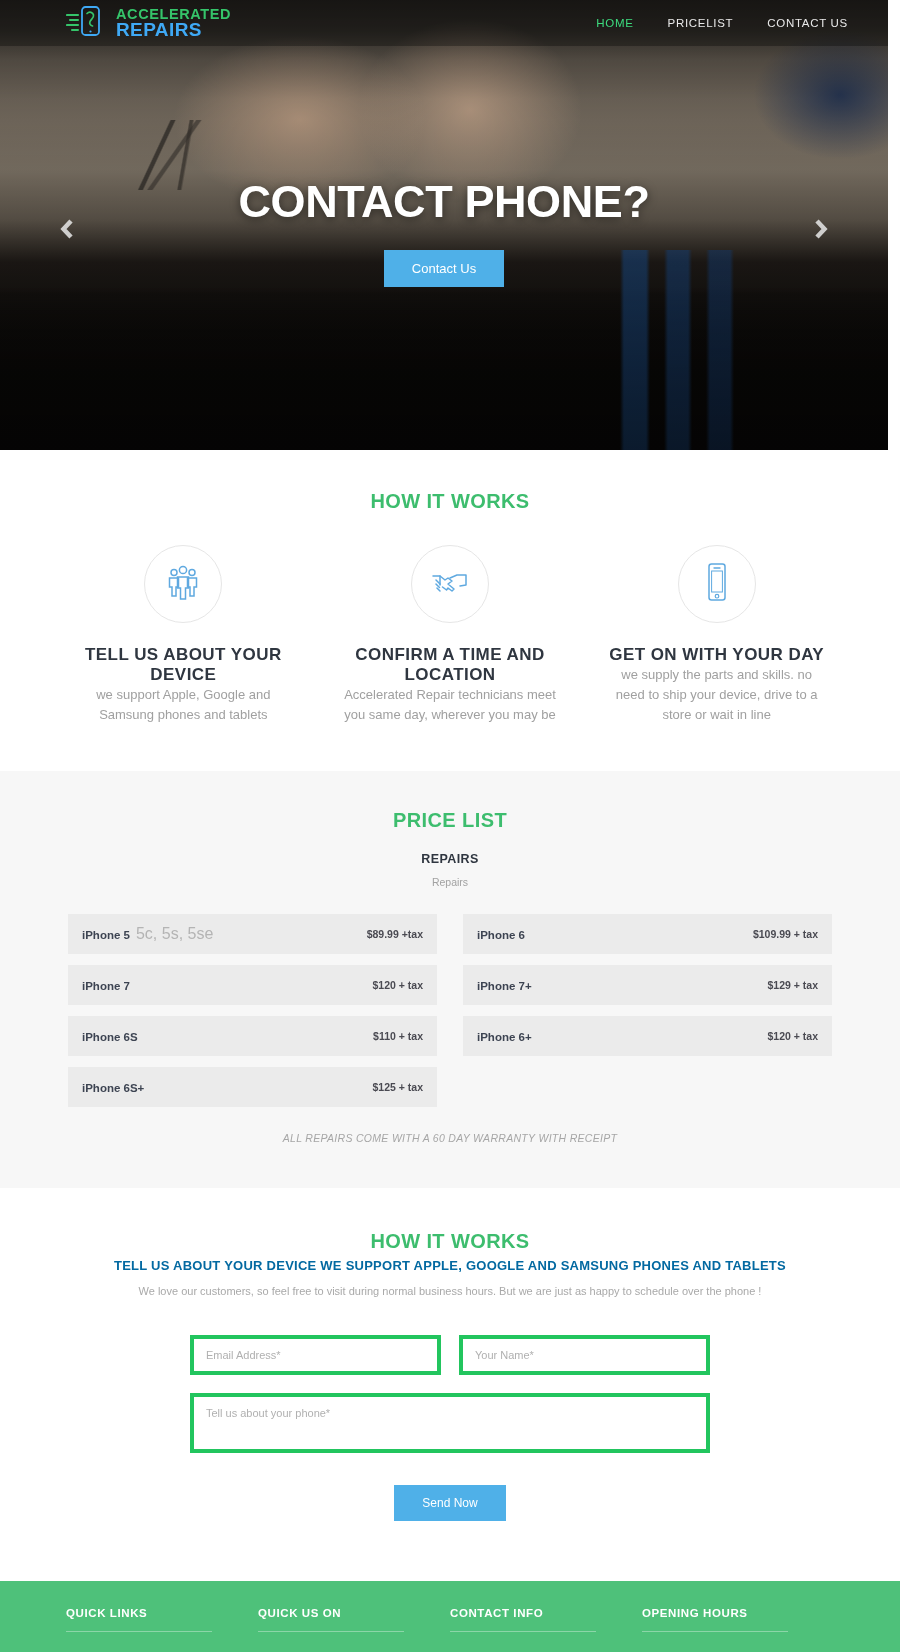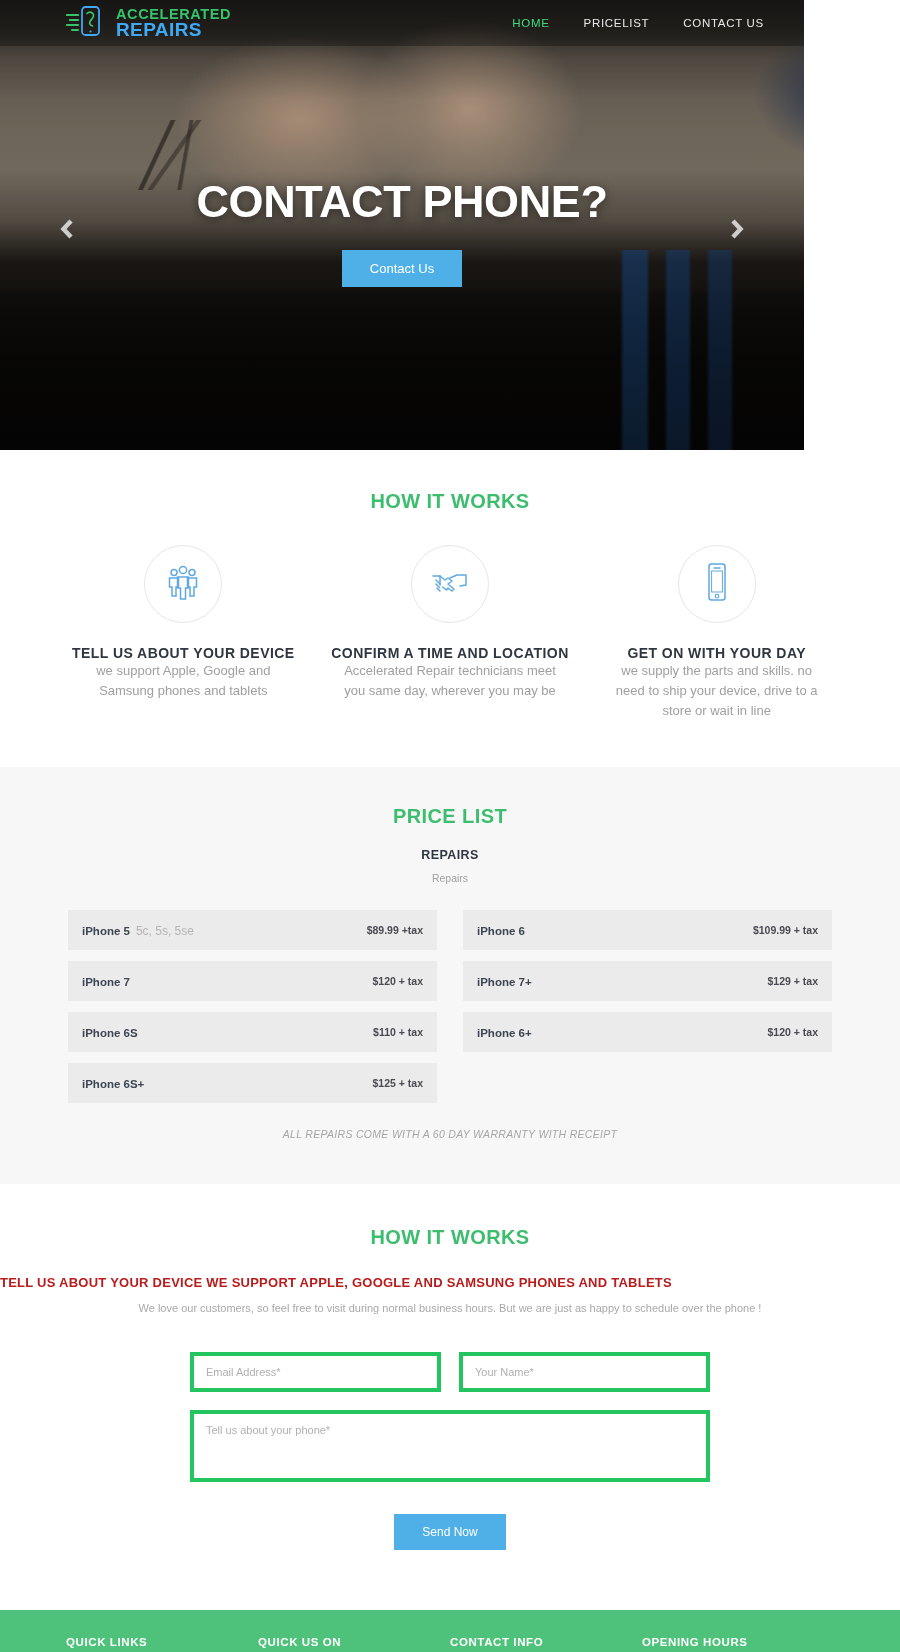--- a/index.html
+++ b/index.html
@@ -15,21 +15,21 @@
   .page {
     position: relative;
     width: 900px;
     min-height: 1652px;
     overflow: hidden;
   }
 
   
   .hero {
     position: relative;
-    width: 804px;
+    width: 888px;
     height: 450px;
     overflow: hidden;
     background: #2b2722;
   }
   .hero-photo {
     position: absolute;
     inset: 0;
     
     background:
       radial-gradient(ellipse 180px 120px at 300px 120px, rgba(216,180,150,0.85), rgba(216,180,150,0) 70%),
@@ -173,21 +173,21 @@
   }
   .feature-circle {
     width: 78px; height: 78px;
     margin: 0 auto;
     border: 1px solid #e6e6e6;
     border-radius: 50%;
     display: flex; align-items: center; justify-content: center;
   }
   .feature-heading {
     margin-top: 22px;
-    font-size: 14px;
+    font-size: 17px;
     font-weight: 700;
     letter-spacing: .45px;
     color: #2f3640;
   }
   .feature-desc {
     font-size: 13px;
     line-height: 1.55;
     color: #a0a0a0;
     padding: 0 8px;
   }
@@ -225,21 +225,21 @@
     background: #ebebeb;
     padding: 11px 14px;
     margin-bottom: 11px;
   }
   .pl-name {
     font-size: 11.5px;
     font-weight: 700;
     color: #3d4452;
   }
   .pl-variant {
-    font-size: 12px;
+    font-size: 16px;
     font-weight: 400;
     color: #b4b4b4;
     margin-left: 6px;
   }
   .pl-price {
     font-size: 10.5px;
     font-weight: 700;
     color: #4a4a52;
   }
   .pl-note {
@@ -250,25 +250,26 @@
     letter-spacing: .3px;
     color: #a6a6a6;
   }
 
   
   .contact {
     background: #fff;
     padding: 42px 0 60px;
   }
   .contact-heading {
-    margin-top: 26px;
+    margin-top: 5px;
+    text-align: center;
     font-size: 13px;
     font-weight: 700;
     letter-spacing: .25px;
-    color: #b91c1c;
+    color: #0369a1;
   }
   .contact-desc {
     margin-top: 10px;
     text-align: center;
     font-size: 11px;
     line-height: 1.6;
     color: #a9a9a9;
     padding: 0 92px;
   }
   .form {
@@ -283,21 +284,21 @@
     background: #fff;
     font-family: inherit;
     font-size: 11px;
     color: #555;
     padding: 10px 12px;
     outline: none;
   }
   .form input::placeholder, .form textarea::placeholder { color: #b0b0b0; }
   .form textarea {
     margin-top: 18px;
-    height: 72px;
+    height: 60px;
     resize: none;
   }
   .send-wrap { text-align: center; margin-top: 28px; }
   .send-btn {
     padding: 11px 28px;
     background: #4fb0e8;
     border: none;
     color: #fff;
     font-size: 12px;
     font-family: inherit;

